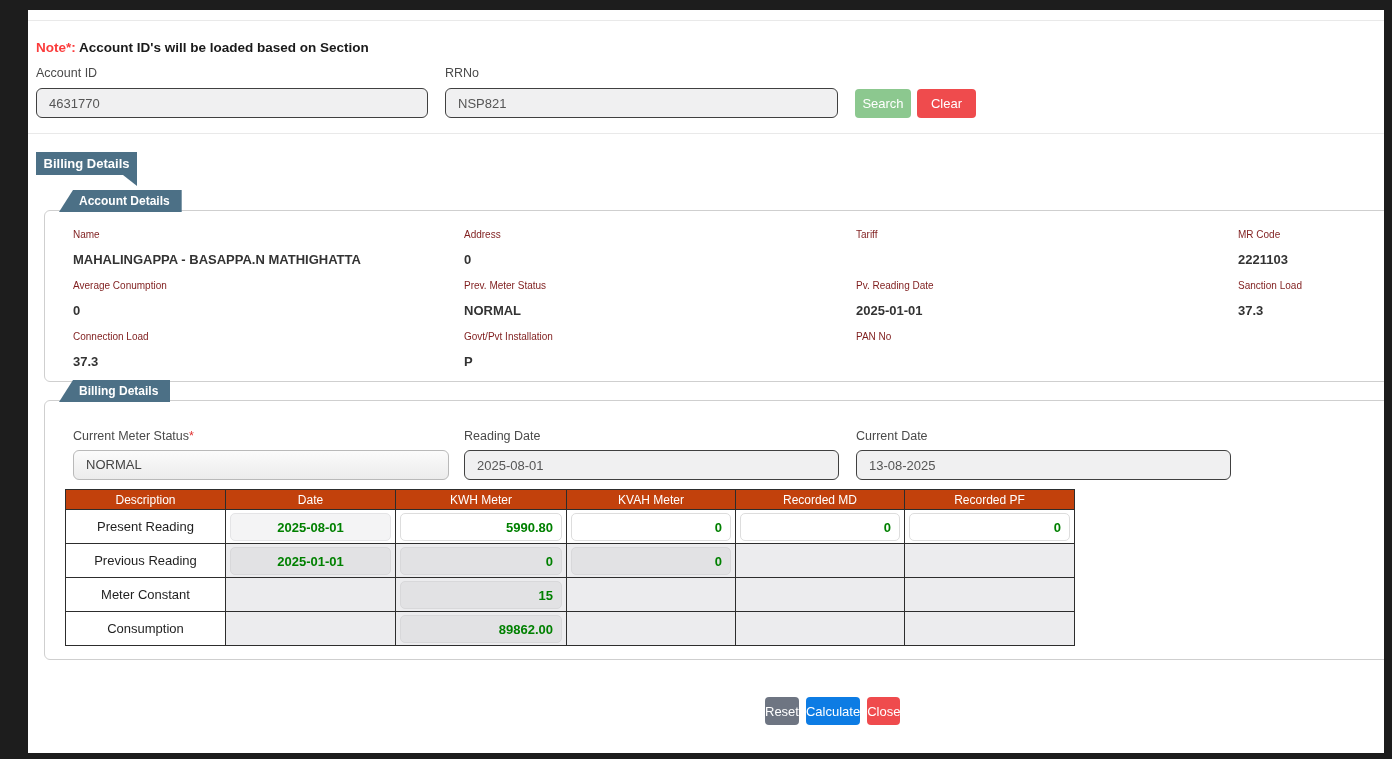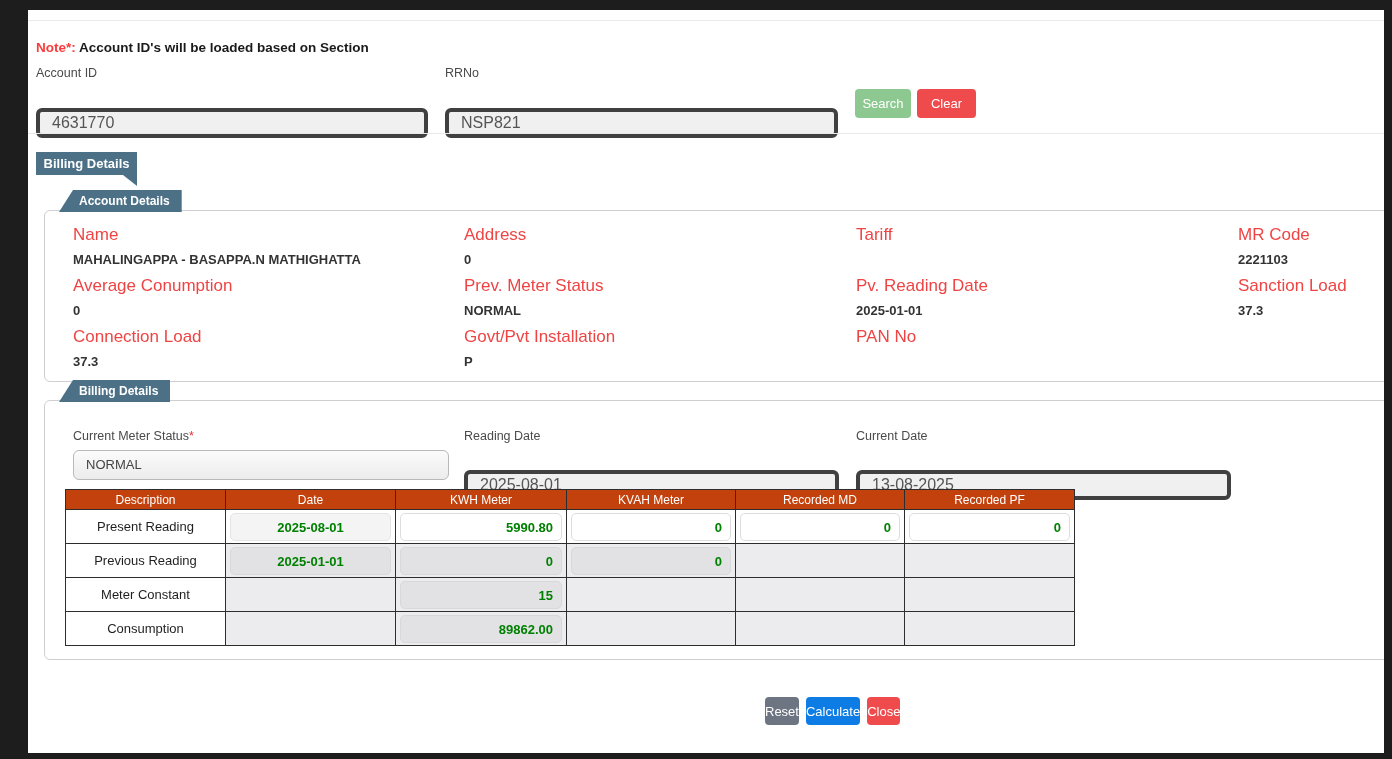--- a/index.html
+++ b/index.html
@@ -8,38 +8,38 @@
   .panel { position:absolute; left:28px; top:10px; width:1356px; height:743px; background:#ffffff; overflow:hidden; }
 
   .hr { position:absolute; left:0; width:100%; height:1px; background:#e9e9e9; }
 
   .note { position:absolute; left:8px; top:30px; font-size:13.5px; font-weight:bold; color:#1a1a1a; }
   .note-prefix { color:#fb3b3b; font-weight:bold; }
 
   .field-label { position:absolute; font-size:12.5px; color:#4a4a4a; }
   .req { color:#e03030; }
 
-  .text-input { position:absolute; height:30px; background:#f0f0f1; border:4px solid #404040; border-radius:6px; font-family:"Liberation Sans",sans-serif; font-size:16px; color:#555; padding:0 12px; outline:none;margin-top:20px; }
+  .text-input { position:absolute; height:30px; background:#f0f0f1; border:1px solid #404040; border-radius:6px; font-family:"Liberation Sans",sans-serif; font-size:13px; color:#555; padding:0 12px; outline:none; }
 
   .btn { position:absolute; border:none; border-radius:4px; color:#fff; font-family:"Liberation Sans",sans-serif; font-size:13px; cursor:pointer; }
   .btn-green { background:#8cc88f; }
   .btn-red   { background:#ef4b4d; }
   .btn-gray  { background:#6e7582; }
   .btn-blue  { background:#0d7ce4; }
 
   .tab { position:absolute; left:8px; top:142px; width:101px; height:23px; background:#4c7086; color:#fff; font-size:13px; font-weight:bold; text-align:center; line-height:23px; cursor:pointer; }
   .tab-tail { position:absolute; left:95px; top:165px; width:0; height:0; border-top:11px solid #4c7086; border-left:14px solid transparent; }
 
   .fieldset { position:absolute; left:16px; width:1380px; border:1px solid #cfcfcf; border-radius:6px 0 0 6px; background:#fff; }
   .fs-account { top:200px; height:172px; }
   .fs-billing { top:390px; height:260px; }
   .legend { position:absolute; left:14px; top:-21px; height:22px; background:#4c7086; color:#fff; font-size:12px; font-weight:bold; line-height:22px; padding:0 12px 0 20px; clip-path:polygon(14px 0, 100% 0, 100% 100%, 0 100%); }
 
   .ad-grid { position:absolute; left:28px; top:17px; display:grid; grid-template-columns:391px 392px 382px 1fr; grid-auto-rows:51px; width:1300px; }
-  .ad-cell .lbl { font-size:17px; color:#ef4444; line-height:14px; }
+  .ad-cell .lbl { font-size:10px; color:#7f1d1d; line-height:14px; }
   .ad-cell .val { font-size:13px; font-weight:bold; color:#333; line-height:15px; margin-top:10px; }
 
   .select-box { position:absolute; left:28px; top:49px; width:376px; height:30px; background:linear-gradient(#fbfbfb,#ececec); border:1px solid #b9b9b9; border-radius:6px; font-size:13px; color:#444; line-height:28px; padding:0 12px; cursor:pointer; }
 
   table.meter { position:absolute; left:20px; top:88px; border-collapse:collapse; table-layout:fixed; }
   table.meter th { background:#c2410c; color:#fff; font-size:12px; font-weight:normal; height:20px; border:1px solid #2d2d2d; }
   table.meter td { border:1px solid #2d2d2d; height:34px; background:#fff; padding:0; vertical-align:middle; }
   table.meter tr.gray td { background:#ececee; }
   table.meter tr.gray td.desc { background:#fff; }
   td.desc { font-size:13px; font-weight:normal; color:#1f1f1f; text-align:center; }

